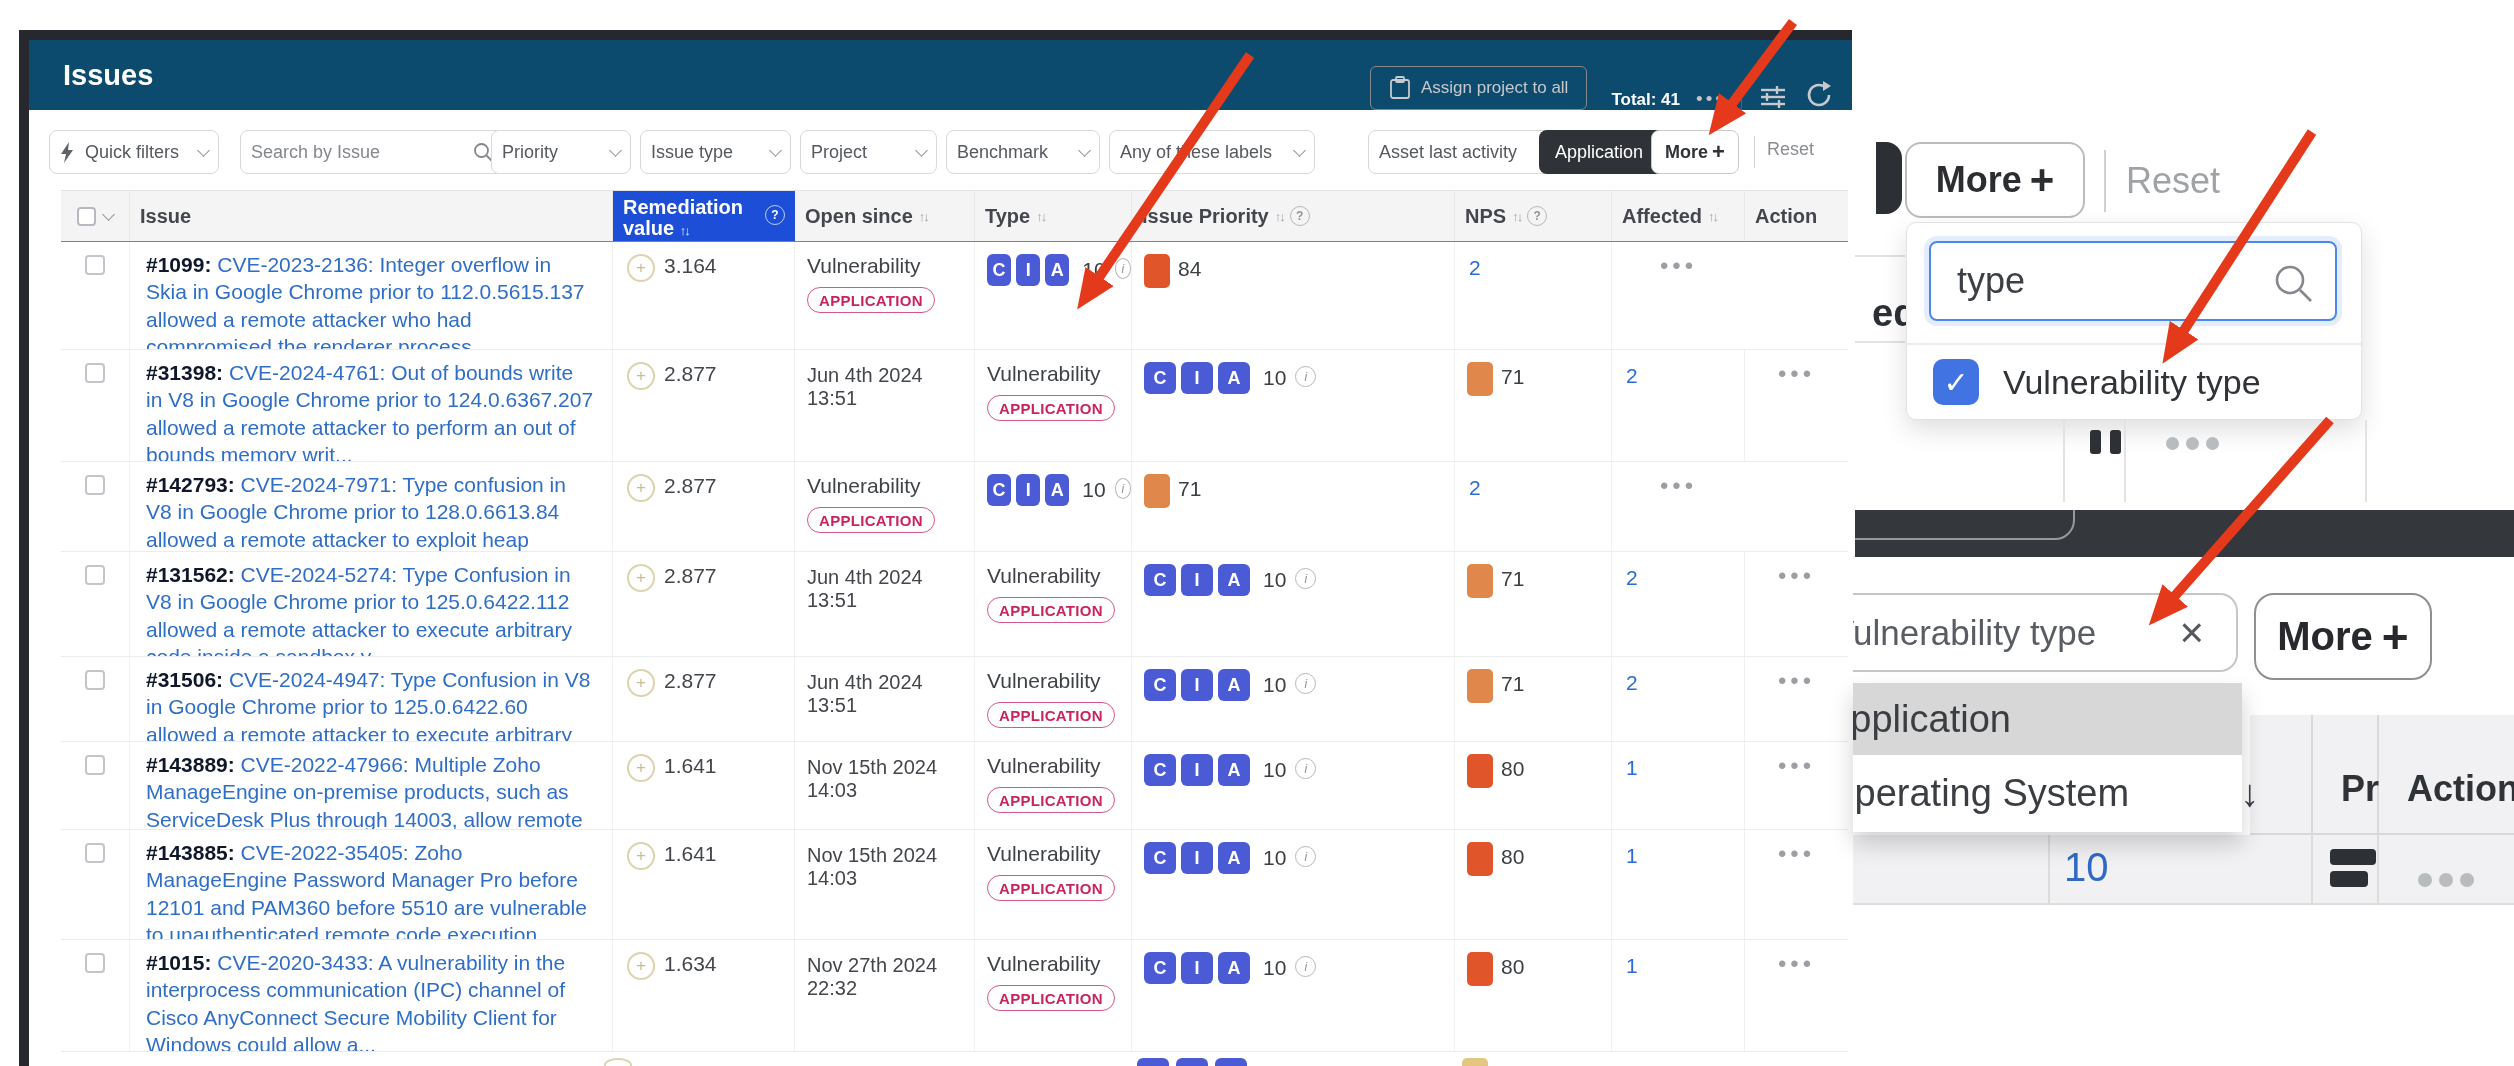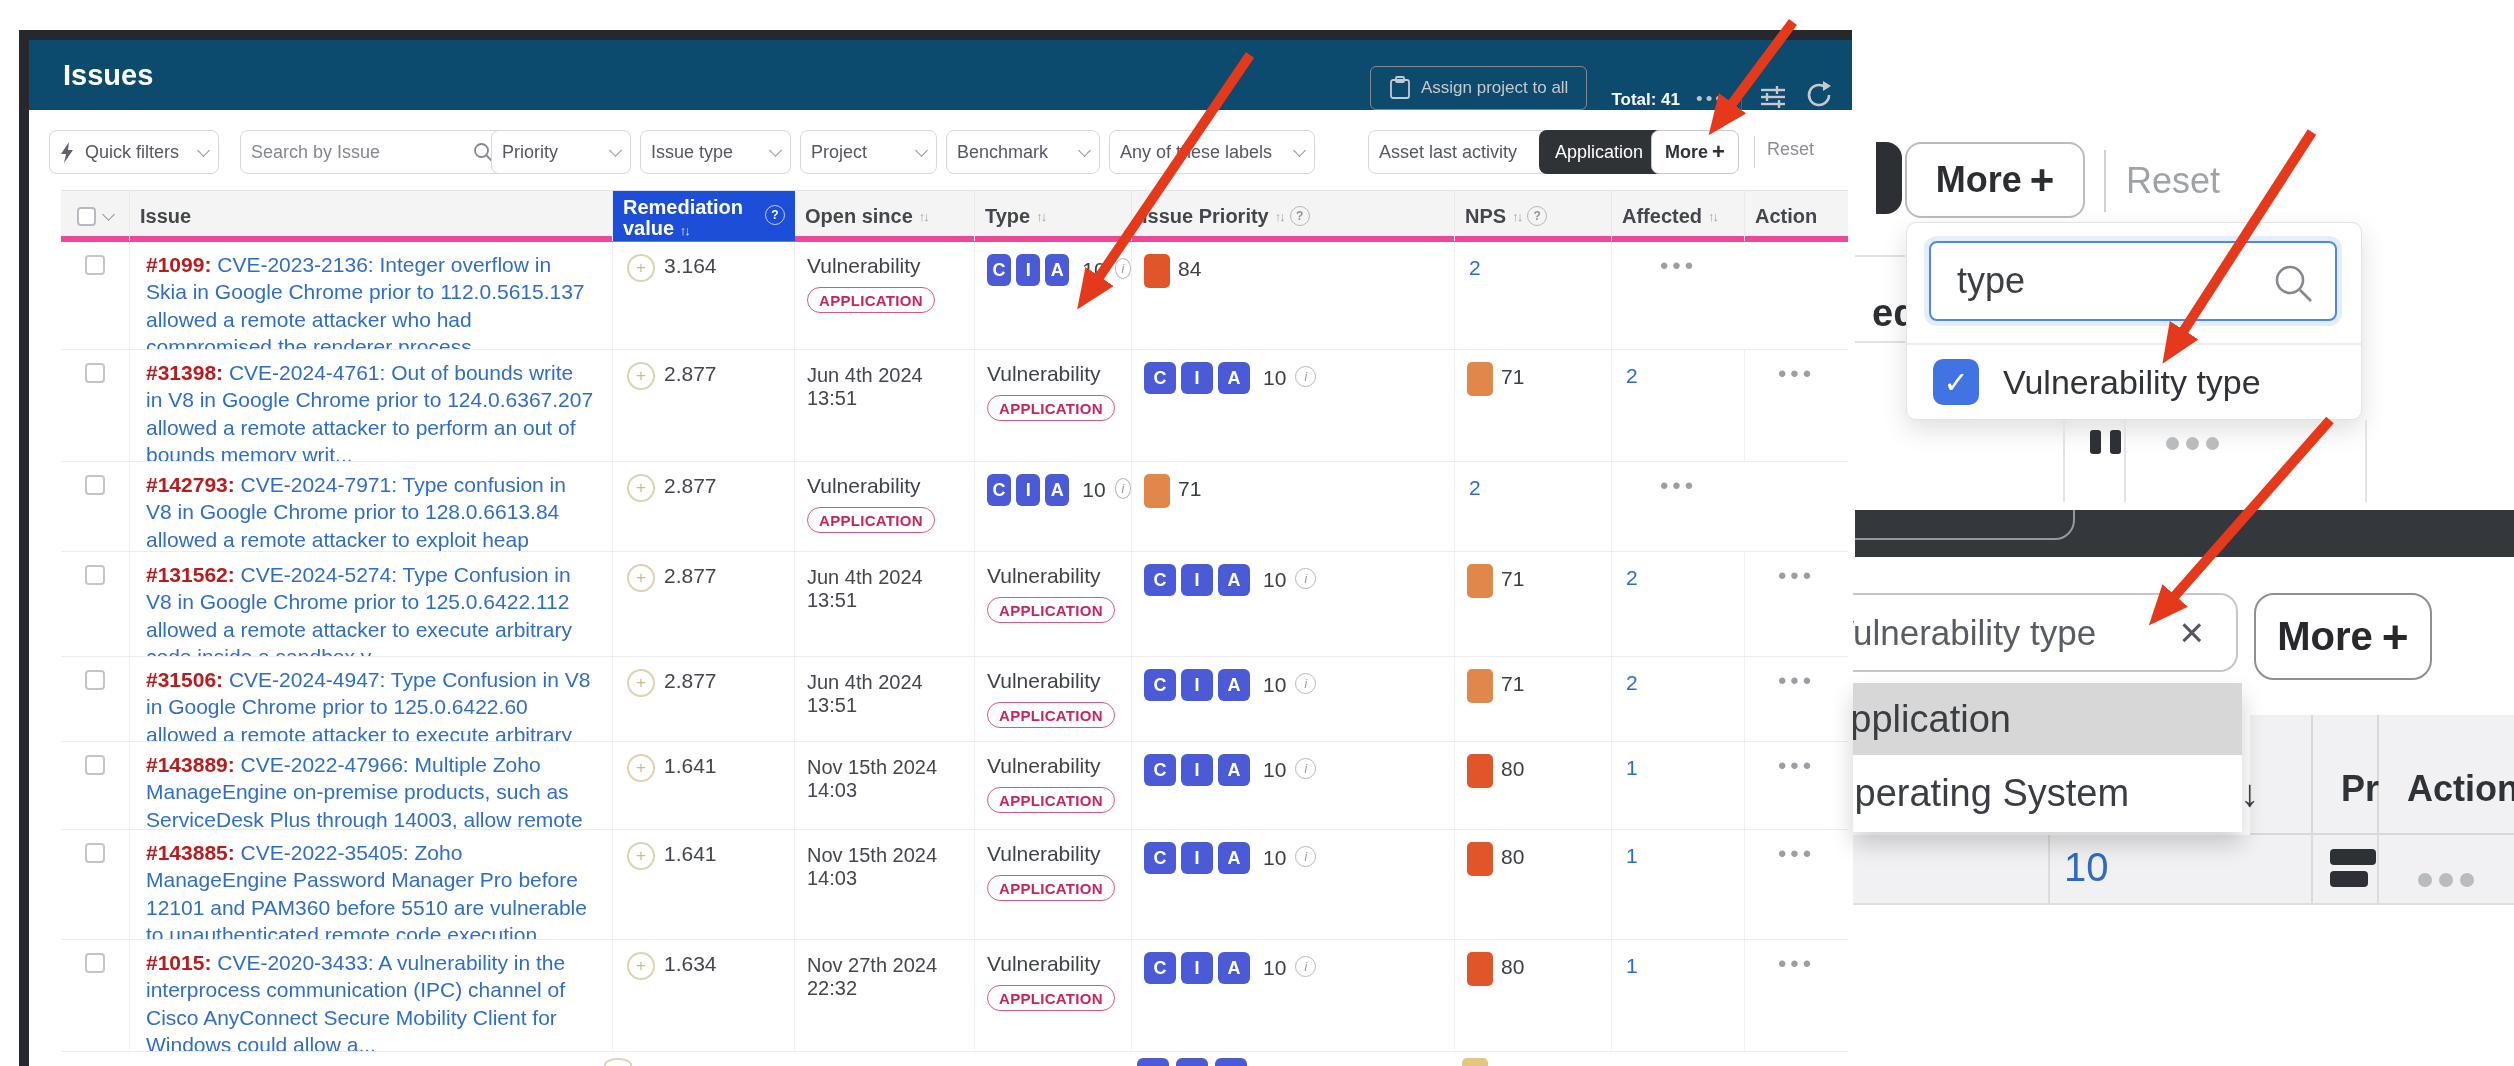--- a/index.html
+++ b/index.html
@@ -23,36 +23,36 @@
   .fbtn .grow { flex:1; }
   .chev { width:9px; height:9px; border-right:1.8px solid #8c9096; border-bottom:1.8px solid #8c9096; transform:rotate(45deg); margin-top:-4px; flex:none; }
   #chip-application { position:absolute; top:20px; height:44px; background:#2f3338; color:#fff; border-radius:8px; display:flex; align-items:center; gap:14px; padding:0 16px; font-size:18px; cursor:pointer; }
   #chip-application .x { font-size:20px; color:#e8e9ea; }
   #more-main { position:absolute; top:20px; height:44px; border:1px solid #c9c9c9; border-radius:8px; background:#fff; display:flex; align-items:center; padding:0 13px; font-size:18px; color:#2f3237; font-weight:600; cursor:pointer; }
   #more-main b { font-size:22px; margin-left:4px; }
   #reset-main { position:absolute; top:29px; font-size:18px; color:#8a8d92; cursor:pointer; }
 
   
   #table { left:32px; top:80px; width:1787px; }
-  .thead { display:grid; grid-template-columns:69px 483px 182px 180px 157px 323px 157px 133px 103px; height:52px; background:#f4f4f5; border-top:1px solid #e3e3e5; border-bottom:6px solid #ec4899; }
+  .thead { display:grid; grid-template-columns:69px 483px 182px 180px 157px 323px 157px 133px 103px; height:52px; background:#f4f4f5; border-top:1px solid #e3e3e5; border-bottom:1px solid #ec4899; }
   .th { font-size:20px; font-weight:700; color:#43464c; display:flex; align-items:center; gap:6px; padding:0 10px; border-right:1px solid #e8e8e8; }
   .sortg { font-size:13px; color:#9b9fa5; letter-spacing:-2px; font-weight:400; }
   .qmark { width:20px; height:20px; border:1.5px solid #b5b8bb; border-radius:50%; color:#909396; font-size:12px; display:flex; align-items:center; justify-content:center; flex:none; }
   #th-remediation { background:#1d4ed8; color:#fff; display:flex; align-items:center; padding-top:6px; position:relative; border-right:none; }
   #th-remediation .lines { font-size:20px; line-height:21px; font-weight:700; }
   #th-remediation .sortg { color:#dce9fb; }
   #th-remediation .qmark { position:absolute; right:10px; top:14px; border-color:rgba(255,255,255,.7); color:#fff; }
   .hcheck { width:19px; height:19px; border:2px solid #b6bac0; border-radius:4px; background:#fff; }
   .trow { display:grid; grid-template-columns:69px 483px 182px 180px 157px 323px 157px 133px 103px; border-bottom:1px solid #ececec; overflow:hidden; }
   .td { border-right:1px solid #f0f0f0; }
   .c-check { display:flex; justify-content:center; padding-top:13px; }
   .rcheck { width:20px; height:20px; border:2px solid #c2c5ca; border-radius:4px; background:#fff; cursor:pointer; }
   .c-issue { padding:9px 18px 0 16px; font-size:21px; line-height:27.4px; overflow:hidden; }
   .c-issue a { color:#2f6ec7; text-decoration:none; cursor:pointer; }
-  .c-issue b { color:#b91c1c; }
+  .c-issue b { color:#0f172a; }
   .c-rem { display:flex; gap:9px; padding:12px 0 0 14px; font-size:21px; color:#43464c; align-items:flex-start; }
   .gauge { width:28px; height:28px; border:2px solid #ddd3ad; border-radius:50%; color:#c9bd8f; font-size:17px; display:flex; align-items:center; justify-content:center; flex:none; }
   .c-open { padding:14px 0 0 12px; font-size:20px; color:#43464c; }
   .c-type { padding:12px 0 0 12px; font-size:21px; color:#3f4349; }
   .pill { display:inline-block; margin-top:9px; padding:4px 11px 3px; border:1.5px solid #d8568c; border-radius:999px; color:#c92360; font-size:15px; font-weight:700; letter-spacing:.3px; background:#fff; }
   .c-prio { display:flex; align-items:flex-start; gap:5px; padding:12px 0 0 12px; }
   .cia { width:32px; height:32px; border-radius:6px; background:#4b5bd6; color:#fff; font-size:18px; font-weight:700; display:flex; align-items:center; justify-content:center; }
   .pnum { font-size:21px; color:#3c4043; margin:4px 4px 0 8px; }
   .icirc { width:21px; height:21px; border:1.5px solid #b5b8bb; border-radius:50%; color:#909396; font-size:12px; font-style:italic; display:flex; align-items:center; justify-content:center; margin-top:4px; }
   .c-nps { display:flex; gap:8px; padding:12px 0 0 12px; align-items:flex-start; }

